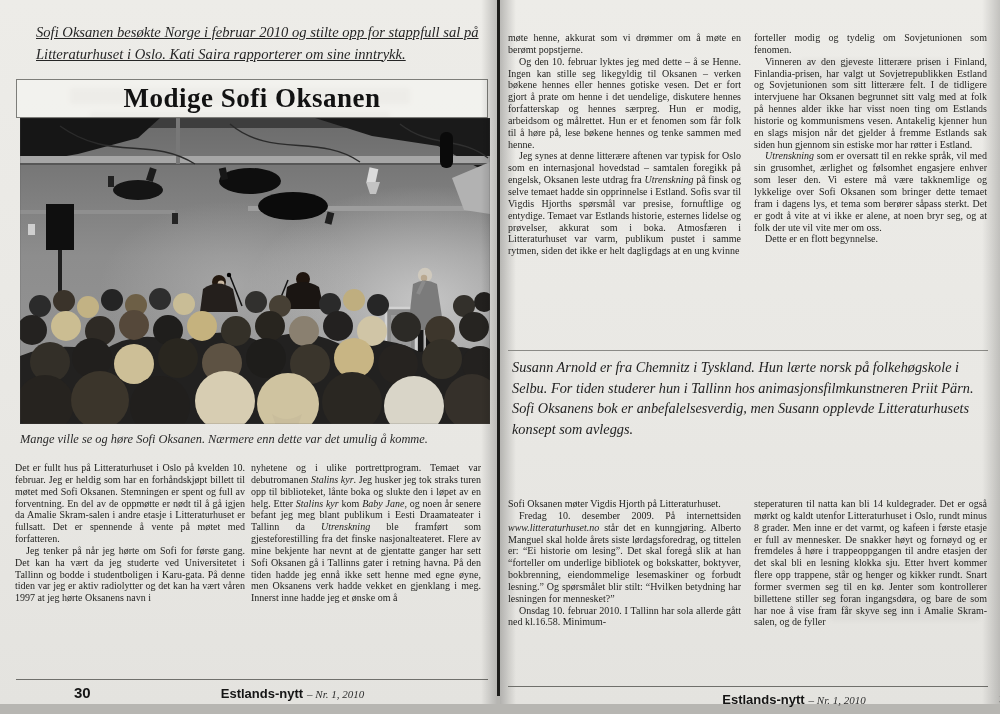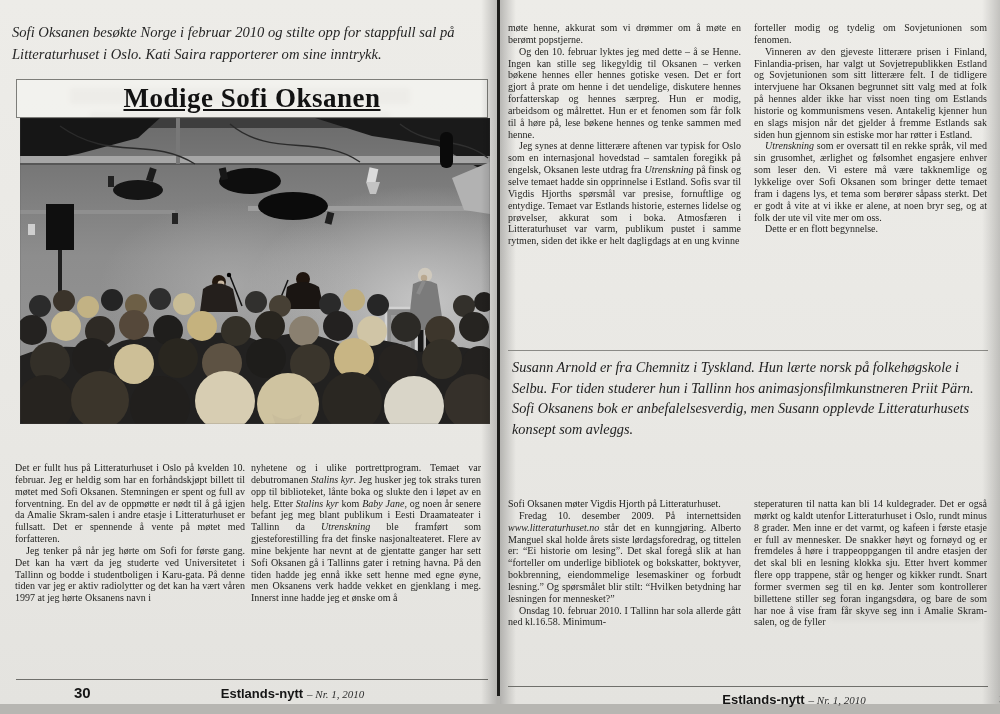--- a/index.html
+++ b/index.html
@@ -16,21 +16,21 @@
   .rp::after{content:"";position:absolute;right:0;top:0;bottom:0;width:18px;
     background:linear-gradient(to right,rgba(0,0,0,0) 0%,rgba(0,0,0,0.18) 100%);}
   #gutter{position:absolute;left:497px;top:0;width:3px;height:696px;background:#1d1d1b;}
 
   
   .ghost{position:absolute;filter:blur(2px);background:rgba(60,60,60,0.06);border-radius:3px;}
 
   .intro{position:absolute;font-style:italic;font-size:14.6px;line-height:21.5px;color:#262626;}
   .hbox{position:absolute;border:1px solid #7d7d79;background:rgba(250,250,247,0.45);
         display:flex;align-items:center;justify-content:center;}
-  .hbox .ht{font-weight:bold;color:#121212;letter-spacing:0.5px;text-decoration:underline;}
+  .hbox .ht{font-weight:bold;color:#121212;letter-spacing:0.5px;}
 
   .caption{position:absolute;font-style:italic;font-size:12.4px;color:#2a2a2a;}
 
   .cols{position:absolute;display:flex;}
   .col{font-size:10px;line-height:11.85px;color:#1e1e1c;text-align:justify;}
   .col p{margin:0;}
   .ind{text-indent:11px;}
   .it{font-style:italic;}
 
   .rule{position:absolute;height:1px;background:#6f6f6b;}
@@ -48,21 +48,21 @@
 </style>
 </head>
 <body>
 
 <div id="spread">
 
   <div class="page lp">
     <div class="ghost" style="left:70px;top:88px;width:340px;height:16px;"></div>
     <div class="ghost" style="left:90px;top:112px;width:300px;height:12px;"></div>
 
-    <div class="intro" style="left:12px;top:22px;width:466px;">Sofi Oksanen besøkte Norge i februar 2010 og stilte opp for stappfull sal på Litteraturhuset i Oslo. Kati Saira rapporterer om sine inntrykk.</div>
+    <div class="intro" style="left:36px;top:22px;width:466px;text-decoration:underline;">Sofi Oksanen besøkte Norge i februar 2010 og stilte opp for stappfull sal på Litteraturhuset i Oslo. Kati Saira rapporterer om sine inntrykk.</div>
 
     <div class="hbox" style="left:16px;top:79px;width:470px;height:37px;">
       <span class="ht" style="font-size:27px;">Modige Sofi Oksanen</span>
     </div>
 
     <svg class="photo" style="left:20px;top:118px;" width="470" height="306" viewBox="0 0 470 306">
       <defs>
         <linearGradient id="wall" x1="0" y1="0" x2="0" y2="1">
           <stop offset="0" stop-color="#6b6b6b"></stop>
             <stop offset="0.45" stop-color="#8d8d8d"></stop>
@@ -181,20 +181,21 @@
         <circle cx="268" cy="286" r="31" fill="#cfc3a0"></circle>
           <path d="M258,300 q10,24 6,6 l-8,0 z" fill="#c4b astra"></path>
         <circle cx="332" cy="284" r="30" fill="#2a2722"></circle>
           <circle cx="394" cy="288" r="30" fill="#d9d5c8"></circle>
         <circle cx="452" cy="284" r="28" fill="#35302a"></circle>
         <path d="M252,296 q14,10 30,0 l-4,12 h-22 z" fill="#c9bd9c"></path>
       </g>
       <rect x="0" y="0" width="470" height="306" fill="none" stroke="#5a5a5a" stroke-width="1" opacity="0.35"></rect>
     </svg>
 
+    <div class="caption" style="left:20px;top:432px;width:470px;">Mange ville se og høre Sofi Oksanen. Nærmere enn dette var det umulig å komme.</div>
 
     <div class="cols" style="left:15px;top:462px;width:473px;gap:6px;">
       <div class="col" style="width:230px;">
         <p>Det er fullt hus på Litteraturhuset i Oslo på kvelden 10. februar. Jeg er heldig som har en forhåndskjøpt billett til møtet med Sofi Oksanen. Stemningen er spent og full av forventning. En del av de oppmøtte er nødt til å gå igjen da Amalie Skram-salen i andre etasje i Litteraturhuset er fullsatt. Det er spennende å vente på møtet med forfatteren.</p>
         <p class="ind">Jeg tenker på når jeg hørte om Sofi for første gang. Det kan ha vært da jeg studerte ved Universitetet i Tallinn og bodde i studentboligen i Karu-gata. På denne tiden var jeg er aktiv radiolytter og det kan ha vært våren 1997 at jeg hørte Oksanens navn i</p>
       </div>
       <div class="col" style="width:230px;">
         <p><span>nyhetene og i ulike portrettprogram. Temaet var debutromanen </span><span class="it">Stalins kyr</span><span>. Jeg husker jeg tok straks turen opp til biblioteket, lånte boka og slukte den i løpet av en helg. Etter </span><span class="it">Stalins kyr</span><span> kom </span><span class="it">Baby Jane</span><span>, og noen år senere befant jeg meg blant publikum i Eesti Draamateater i Tallinn da </span><span class="it">Utrenskning</span><span> ble framført som gjesteforestilling fra det finske nasjonalteateret. Flere av mine bekjente har nevnt at de gjentatte ganger har sett Sofi Oksanen gå i Tallinns gater i retning havna. På den tiden hadde jeg ennå ikke sett henne med egne øyne, men Oksanens verk hadde vekket en gjenklang i meg. Innerst inne hadde jeg et ønske om å</span></p>
       </div>
     </div>
@@ -206,21 +207,21 @@
         <span class="jt">Estlands-nytt</span>
         <span class="ji">– Nr. 1, 2010</span>
       </span>
     </div>
   </div>
 
   <div class="page rp">
     <div class="ghost" style="left:300px;top:60px;width:160px;height:50px;"></div>
     <div class="ghost" style="left:330px;top:560px;width:150px;height:60px;"></div>
 
-    <div class="cols" style="left:8px;top:22px;width:480px;gap:13px;">
+    <div class="cols" style="left:8px;top:32px;width:480px;gap:13px;">
       <div class="col" style="width:233px;">
         <p>møte henne, akkurat som vi drømmer om å møte en berømt popstjerne.</p>
         <p class="ind">Og den 10. februar lyktes jeg med dette – å se Henne. Ingen kan stille seg likegyldig til Oksanen – verken bøkene hennes eller hennes gotiske vesen. Det er fort gjort å prate om henne i det uendelige, diskutere hennes forfatterskap og hennes særpreg. Hun er modig, arbeidsom og målrettet. Hun er et fenomen som får folk til å høre på, lese bøkene hennes og tenke sammen med henne.</p>
         <p class="ind"><span>Jeg synes at denne litterære aftenen var typisk for Oslo som en internasjonal hovedstad – samtalen foregikk på engelsk, Oksanen leste utdrag fra </span><span class="it">Utrenskning</span><span> på finsk og selve temaet hadde sin opprinnelse i Estland. Sofis svar til Vigdis Hjorths spørsmål var presise, fornuftlige og entydige. Temaet var Estlands historie, esternes lidelse og prøvelser, akkurat som i boka. Atmosfæren i Litteraturhuset var varm, publikum pustet i samme rytmen, siden det ikke er helt dagligdags at en ung kvinne</span></p>
       </div>
       <div class="col" style="width:233px;">
         <p>forteller modig og tydelig om Sovjetunionen som fenomen.</p>
         <p class="ind">Vinneren av den gjeveste litterære prisen i Finland, Finlandia-prisen, har valgt ut Sovjetrepublikken Estland og Sovjetunionen som sitt litterære felt. I de tidligere intervjuene har Oksanen begrunnet sitt valg med at folk på hennes alder ikke har visst noen ting om Estlands historie og kommunismens vesen. Antakelig kjenner hun en slags misjon når det gjelder å fremme Estlands sak siden hun gjennom sin estiske mor har røtter i Estland.</p>
         <p class="ind"><span class="it">Utrenskning</span><span> som er oversatt til en rekke språk, vil med sin grusomhet, ærlighet og følsomhet engasjere enhver som leser den. Vi estere må være takknemlige og lykkelige over Sofi Oksanen som bringer dette temaet fram i dagens lys, et tema som berører såpass sterkt. Det er godt å vite at vi ikke er alene, at noen bryr seg, og at folk der ute vil vite mer om oss.</span></p>
         <p class="ind">Dette er en flott begynnelse.</p>

